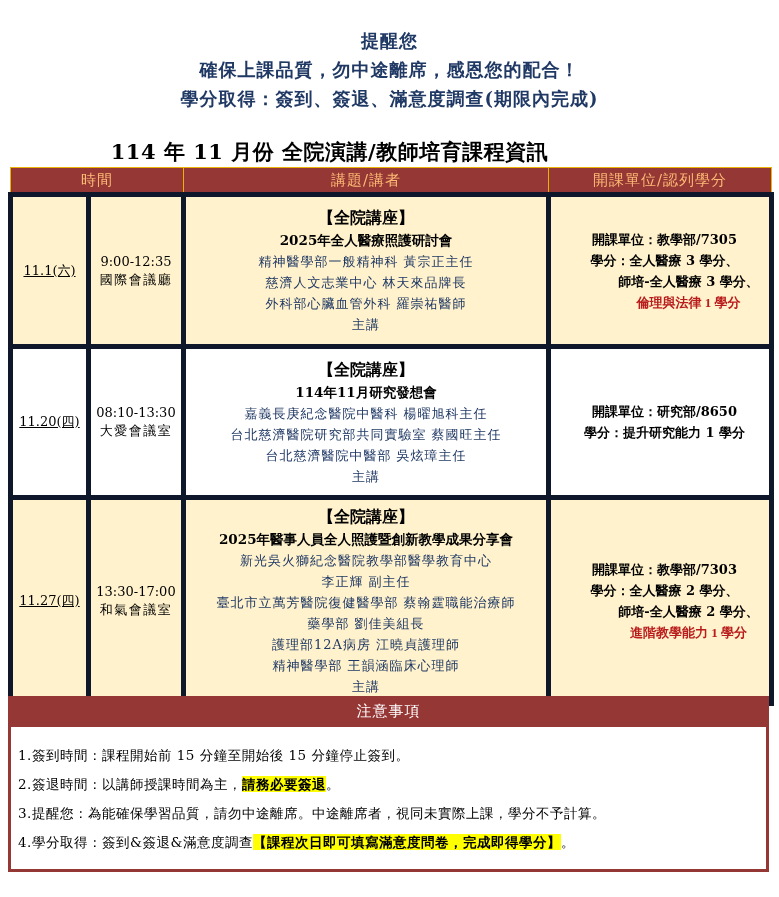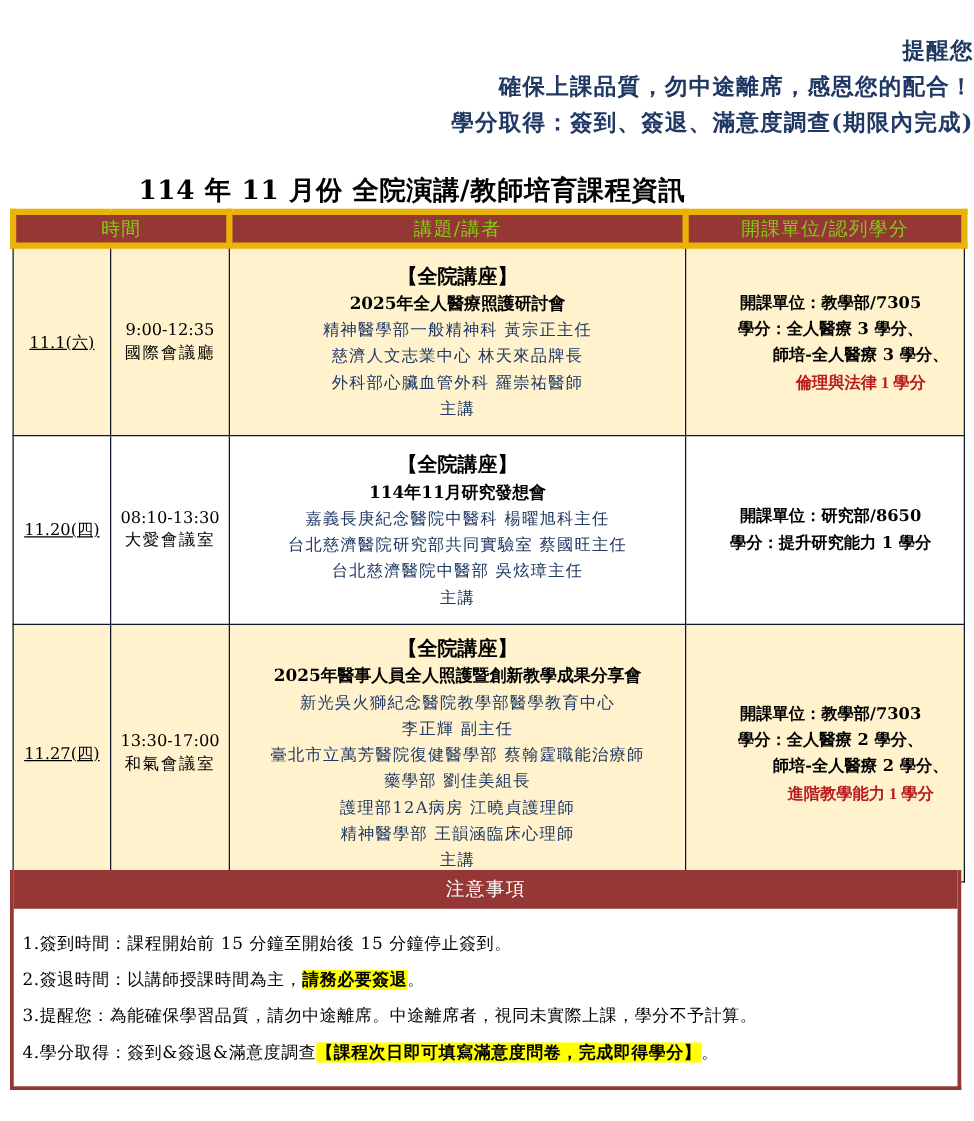--- a/index.html
+++ b/index.html
@@ -1,27 +1,27 @@
 <!DOCTYPE html>
 <html><head>
 <meta charset="utf-8">
 <style>
   * { box-sizing: border-box; margin: 0; padding: 0; }
   html, body { width: 779px; height: 897px; background: #ffffff; overflow: hidden; }
   body { position: relative; font-family: "DejaVu Serif", "Liberation Serif", serif; color: #000; }
 
-  .reminder { position: absolute; left: 0; top: 26px; width: 779px; text-align: right; color: #1f3864; font-weight: bold; }
+  .reminder { position: absolute; left: 0; top: 26px; width: 779px; text-align: center; color: #1f3864; font-weight: bold; }
   .reminder div { font-size: 18px; line-height: 29px; letter-spacing: 1px; }
   .reminder .r-title { font-size: 18px; }
 
   .doc-title { position: absolute; left: 0; top: 138px; width: 659px; text-align: center; font-size: 21px; font-weight: bold; line-height: 28px; letter-spacing: 0.5px; }
 
   table.schedule { position: absolute; left: 8px; top: 167px; width: 761px; border-collapse: collapse; table-layout: fixed; }
-  table.schedule th { background: #953735; color: #84cc16; font-weight: normal; font-size: 15px; height: 27px; border: 5px solid #eab308; letter-spacing: 1px; }
-  table.schedule td { border: 1px solid #0f172a; font-size: 13px; vertical-align: middle; text-align: center; }
+  table.schedule th { background: #953735; color: #fdba74; font-weight: normal; font-size: 15px; height: 27px; border: 1px solid #eab308; letter-spacing: 1px; }
+  table.schedule td { border: 5px solid #0f172a; font-size: 13px; vertical-align: middle; text-align: center; }
   tr.cream td { background: #fff2cc; }
   tr.white td { background: #ffffff; }
   td.date { font-size: 14px; text-decoration: underline; }
   td.timeplace { font-size: 13.5px; line-height: 18px; }
   td.timeplace .place { letter-spacing: 1.5px; }
   td.topic { line-height: 21px; }
   td.topic .cat { font-size: 16px; font-weight: bold; line-height: 24px; }
   td.topic .title { font-size: 13.5px; font-weight: bold; }
   td.topic .sp { color: #1f3864; letter-spacing: 1px; font-size: 13px; }
   td.unit { text-align: right; padding-left: 9px; font-weight: bold; font-size: 13px; line-height: 21px; }

